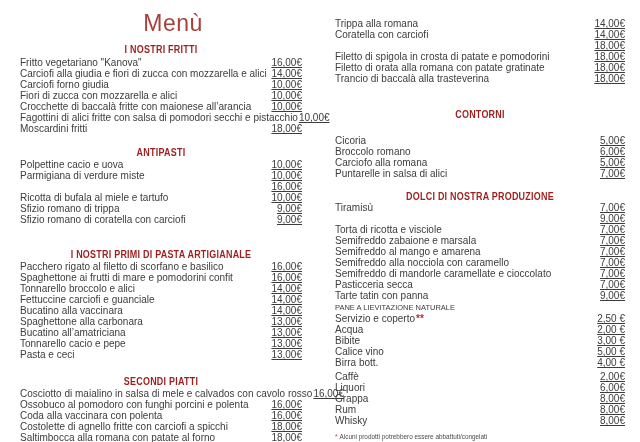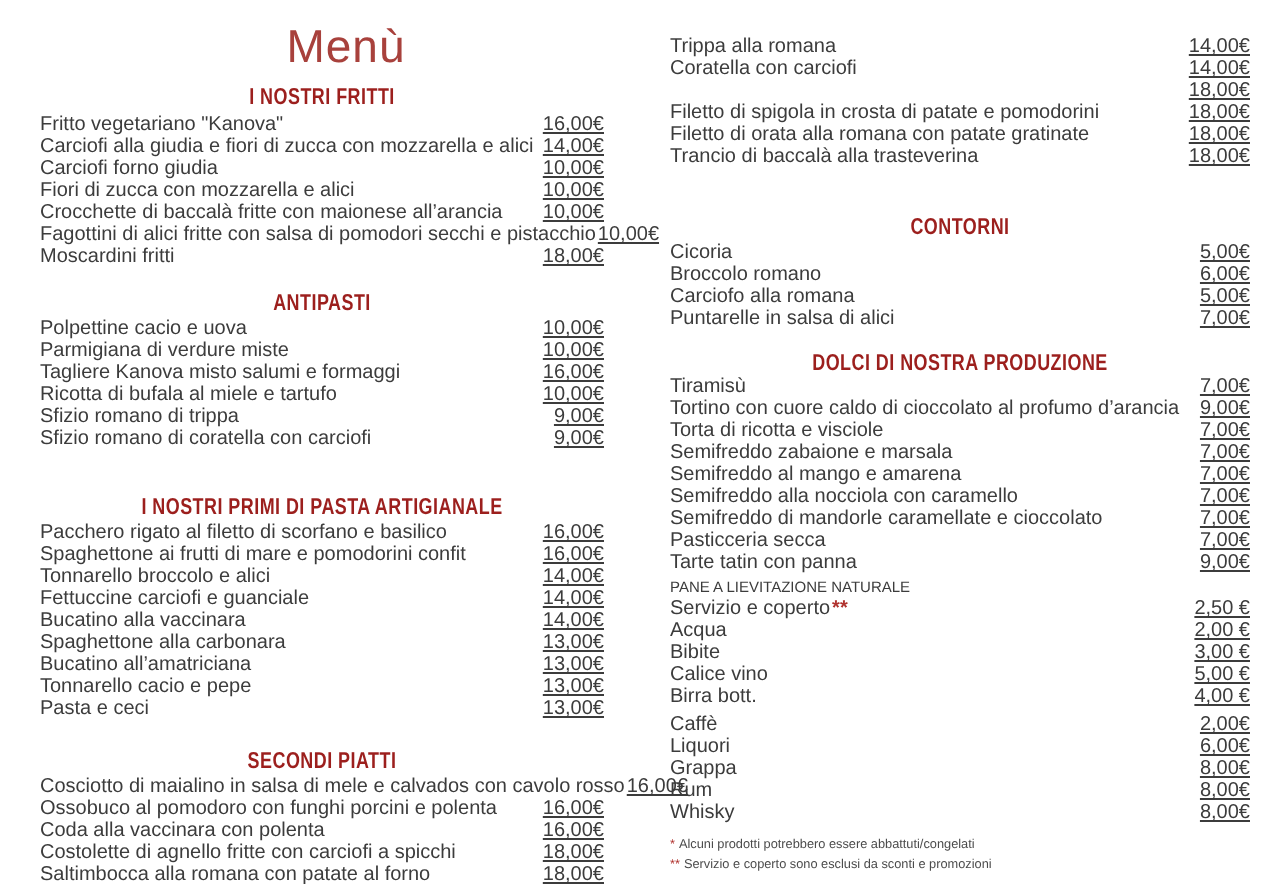--- a/index.html
+++ b/index.html
@@ -51,21 +51,21 @@
   .h-fritti    { margin-top: 7px;  }
   .i-fritti    { margin-top: 2px;  }
   .h-antipasti { margin-top: 12px; }
   .i-antipasti { margin-top: 1px;  }
   .h-primi     { margin-top: 23px; }
   .h-secondi   { margin-top: 15px; }
 
   
   .g-secondi-cont { margin-top: 18px; }
   .h-contorni     { margin-top: 24px; }
-  .i-contorni     { margin-top: 1px;  }
+  .i-contorni     { margin-top: 15px;  }
   .h-dolci        { margin-top: 11px; }
   .pane-label {
     margin-top: 2px;
     font-size: 7.5px; line-height: 10px;
     color: #3c3c3c;
   }
   .g-drinks    { margin-top: 3px; }
   .footnotes   { margin-top: 6px; }
   .fn {
     display: flex; gap: 2px;
@@ -150,21 +150,20 @@
           </div>
 
           <div class="row">
             <span class="nm">Parmigiana di verdure miste</span>
             <span class="mk"></span>
             <span class="fill"></span>
             <span class="pr">10,00€</span>
           </div>
 
           <div class="row">
-            <span class="nm">Tagliere Kanova misto salumi e formaggi</span>
             <span class="mk"></span>
             <span class="fill"></span>
             <span class="pr">16,00€</span>
           </div>
 
           <div class="row">
             <span class="nm">Ricotta di bufala al miele e tartufo</span>
             <span class="mk"></span>
             <span class="fill"></span>
             <span class="pr">10,00€</span>
@@ -383,21 +382,20 @@
       <div class="items">
 
           <div class="row">
             <span class="nm">Tiramisù</span>
             <span class="mk"></span>
             <span class="fill"></span>
             <span class="pr">7,00€</span>
           </div>
 
           <div class="row">
-            <span class="nm">Tortino con cuore caldo di cioccolato al profumo d’arancia</span>
             <span class="mk"></span>
             <span class="fill"></span>
             <span class="pr">9,00€</span>
           </div>
 
           <div class="row">
             <span class="nm">Torta di ricotta e visciole</span>
             <span class="mk"></span>
             <span class="fill"></span>
             <span class="pr">7,00€</span>

